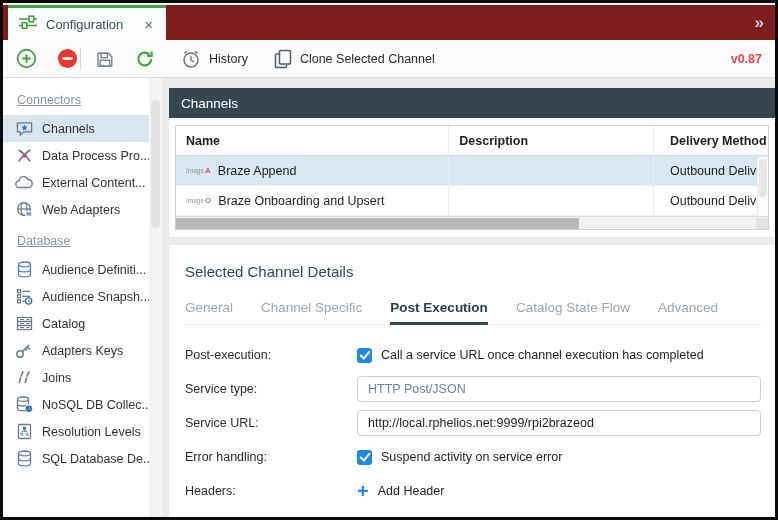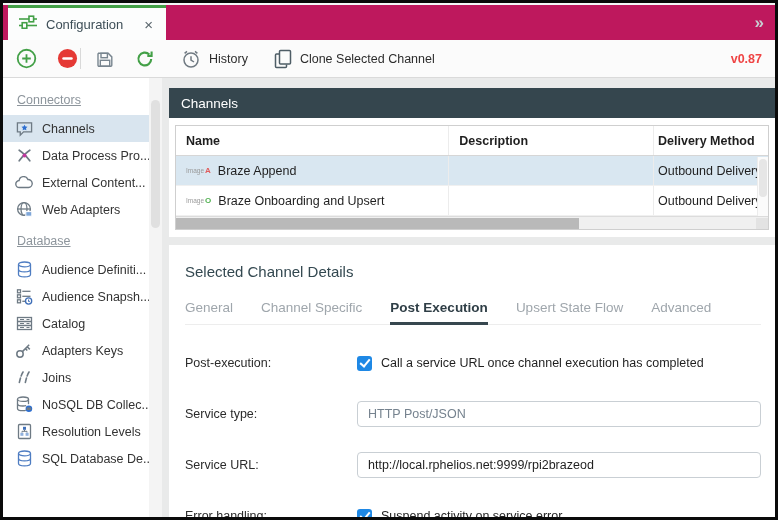--- a/index.html
+++ b/index.html
@@ -1,20 +1,20 @@
 <!DOCTYPE html>
 <html><head>
 <meta charset="utf-8">
 <style>
   * { margin:0; padding:0; box-sizing:border-box; }
   html,body { width:778px; height:520px; font-family:"Liberation Sans", sans-serif; background:#fff; }
   .frame { width:778px; height:520px; border:3px solid #0a0a0a; background:#e9eaea; display:flex; flex-direction:column; overflow:hidden; }
 
   
-  .titlebar { flex:0 0 37px; background:#be185d; border-top:2px solid #f4f7f7; display:flex; align-items:stretch; }
+  .titlebar { flex:0 0 37px; background:#7f1d1d; border-top:2px solid #f4f7f7; display:flex; align-items:stretch; }
   .doc-tab { margin-left:5px; background:#fcfdfd; border-top:3px solid #43a047; display:flex; align-items:center; padding:0 13px 0 11px; gap:9px; cursor:default; }
   .doc-tab .tab-title { font-size:13px; color:#3d4e57; }
   .doc-tab .tab-close { font-size:15px; color:#5a666d; margin-left:12px; line-height:1; }
   .collapse-btn { margin-left:auto; align-self:center; padding-right:14px; color:#c7ced2; font-size:17px; font-weight:700; letter-spacing:-3px; }
 
   
   .toolbar { flex:0 0 38px; background:#fbfbfb; border-bottom:1px solid #dadada; display:flex; align-items:center; padding:0 13px; }
   .tbtn { display:flex; align-items:center; gap:8px; font-size:12.5px; color:#2d2d2d; }
   .tb-sep { width:1px; height:21px; background:#d9d9d9; margin:0 14px 0 2px; }
   .mr20 { margin-right:20px; } .mr26 { margin-right:26px; }
@@ -31,41 +31,41 @@
   .side-scroll .thumb { position:absolute; top:22px; left:2px; width:9px; height:128px; border-radius:5px; background:#e0e0e0; }
 
   .main { flex:1; display:flex; flex-direction:column; margin-left:7px; min-width:0; padding-top:10px; }
   .panel-top { background:#fff; padding-bottom:7px; }
   .panel-header { height:30px; background:#35464e; color:#fff; display:flex; align-items:center; padding-left:12px; font-size:13.5px; }
   .table-card { margin:7px 6px 0 6px; border:1px solid #cfcfcf; position:relative; background:#fff; }
   .trow { display:flex; height:30px; align-items:center; font-size:12.5px; color:#1f1f1f; background:#fff; }
   .trow.header { font-weight:700; border-bottom:1px solid #d6d6d6; }
   .c-name { flex:0 0 46%; padding-left:10px; display:flex; align-items:center; gap:7px; overflow:hidden; white-space:nowrap; }
   .c-desc { flex:1 1 auto; padding-left:10px; border-left:1px solid #ececec; align-self:stretch; display:flex; align-items:center; overflow:hidden; white-space:nowrap; }
-  .c-del  { flex:0 0 115px; padding-left:4px; border-left:1px solid #ececec; align-self:stretch; display:flex; align-items:center; overflow:hidden; white-space:nowrap; }
+  .c-del  { flex:0 0 115px; padding-left:16px; border-left:1px solid #ececec; align-self:stretch; display:flex; align-items:center; overflow:hidden; white-space:nowrap; }
   .trow.r-selected { background:#d9e7f1; }
   .trow.body { border-bottom:1px solid #f0f0f0; }
   .thumb-alt { display:flex; align-items:baseline; }
   .thumb-alt .t-txt { font-size:6.5px; color:#999; }
   .thumb-alt .t-mark { font-size:8px; font-weight:700; margin-left:1px; }
   .mark-red { color:#e05c5c; } .mark-green { color:#54b254; }
   .vscroll { position:absolute; top:31px; right:0; bottom:13px; width:11px; background:#fbfbfb; border-left:1px solid #ececec; }
   .vscroll .vthumb { margin:2px 1px; width:8px; height:38px; background:#e6e6e6; border-radius:4px; }
   .hscroll { height:13px; background:#f0f0f0; border-top:1px solid #dcdcdc; position:relative; }
   .hscroll .hthumb { position:absolute; left:0; top:1px; height:11px; width:68%; background:#b9b9b9; }
   .hscroll .hcorner { position:absolute; right:0; top:1px; height:11px; width:12px; background:#e3e3e3; }
 
   
   .panel-details { background:#fff; margin-top:8px; flex:1; padding:18px 14px 0 16px; overflow:hidden; }
   .details-title { font-size:15px; color:#334850; }
   .tabs { display:flex; gap:28px; margin-top:20px; border-bottom:1px solid #ededed; }
   .tab-item { font-size:13.5px; color:#9fa6ac; padding-bottom:7px; border-bottom:3px solid transparent; margin-bottom:-1px; cursor:default; }
   .tab-item.active { color:#2f3e46; font-weight:700; border-bottom-color:#37474f; }
   .form { margin-top:17px; }
-  .frow { display:flex; align-items:center; min-height:26px; margin-bottom:8px;margin-top:25px; }
+  .frow { display:flex; align-items:center; min-height:26px; margin-bottom:8px; }
   .flabel { flex:0 0 172px; font-size:12.5px; color:#2b2b2b; }
   .fcontrol { flex:1; display:flex; align-items:center; gap:9px; min-width:0; }
   input.text { flex:1; height:26px; border:1px solid #c9cfd4; border-radius:4px; padding:0 10px; font-size:12.5px; font-family:"Liberation Sans", sans-serif; color:#1f1f1f; background:#fff; outline:none; }
   input.muted { color:#75828e; }
   .checkbox { width:15px; height:15px; border-radius:3px; display:flex; align-items:center; justify-content:center; flex:0 0 15px; }
   .checkbox.checked { background:#1e88e5; }
   .checkbox.checked::after { content:""; width:4px; height:8px; border:solid #fff; border-width:0 2px 2px 0; transform:rotate(40deg); margin-top:-2px; }
   .cb-label { font-size:12.5px; color:#1f1f1f; }
   .add-header { display:flex; align-items:center; gap:9px; }
   .plus-glyph { color:#1e88e5; font-size:20px; font-weight:700; line-height:14px; }
@@ -334,21 +334,21 @@
         </div>
       </div>
 
       <div class="panel-details">
         <div class="details-title">Selected Channel Details</div>
 
         <div class="tabs">
           <div class="tab-item">General</div>
           <div class="tab-item">Channel Specific</div>
           <div class="tab-item active">Post Execution</div>
-          <div class="tab-item">Upsert State Flow</div>
+          <div class="tab-item">Catalog State Flow</div>
           <div class="tab-item">Advanced</div>
         </div>
 
         <div class="form">
 
           <div class="frow">
             <div class="flabel">Post-execution:</div>
             <div class="fcontrol">
               <span class="checkbox checked"></span>
               <span class="cb-label">Call a service URL once channel execution has completed</span>

